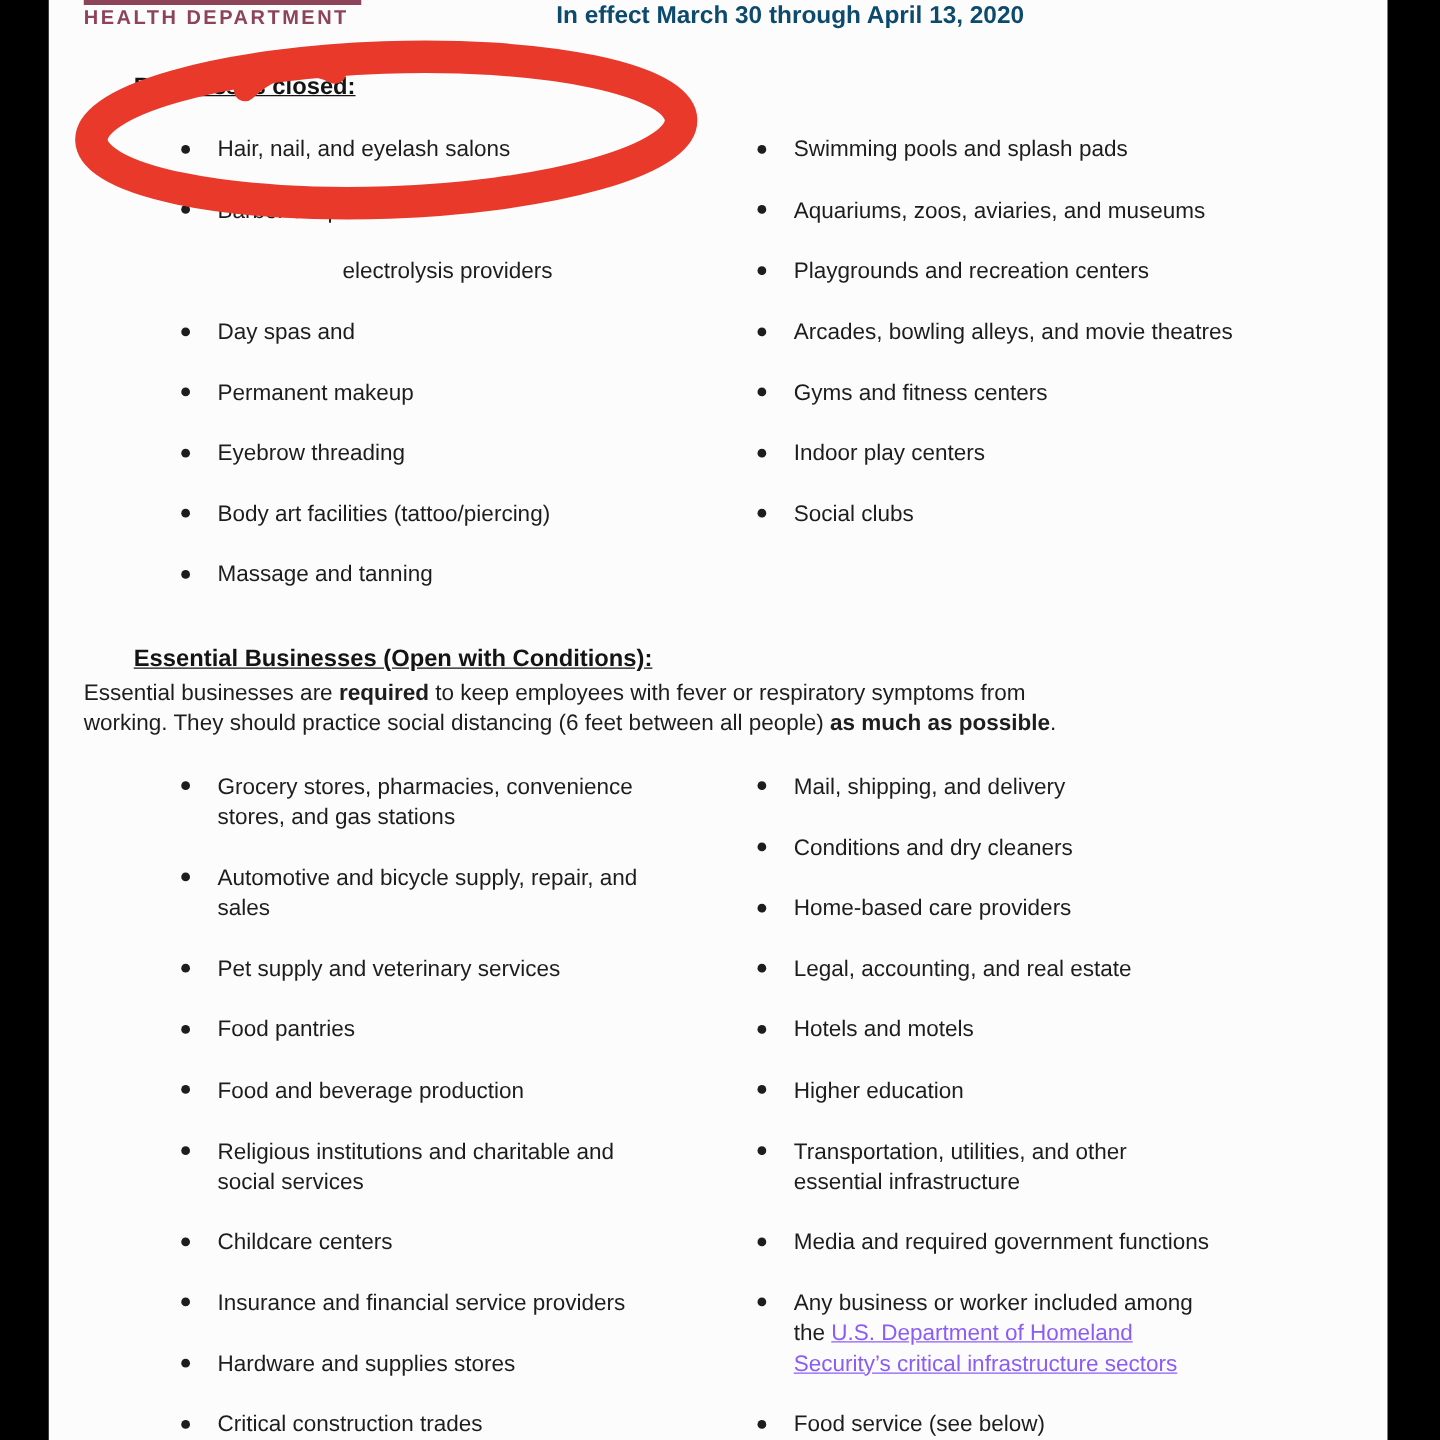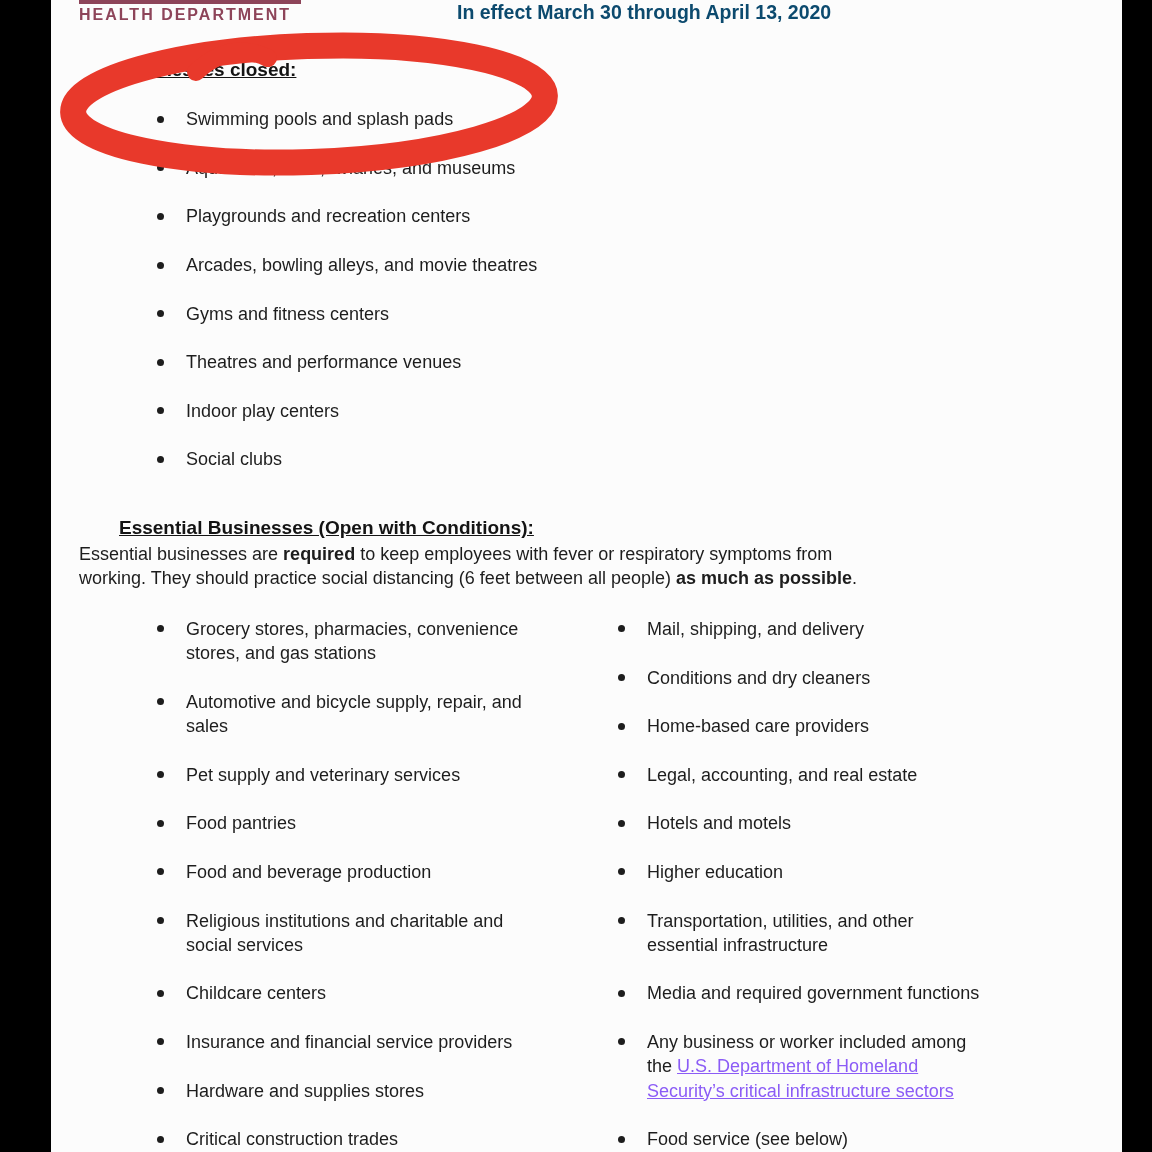--- a/index.html
+++ b/index.html
@@ -1,21 +1,21 @@
 <!DOCTYPE html>
 <html><head>
 <meta charset="utf-8">
 <style>
   html,body { margin:0; padding:0; background:#000; }
   .canvas {
     position:relative; width:1152px; height:1152px; background:#000;
     overflow:hidden; font-family:"Liberation Sans", sans-serif;
   }
   .doc {
-    position:absolute; left:51px; top:0; width:1071px; height:1152px;
+    position:absolute; left:39px; top:0; width:1071px; height:1152px;
     background:#fcfcfc; color:#1d1d1d; overflow:hidden;
   }
   
   .doc-header { position:relative; height:26px; }
   .logo { margin-left:28px; width:222px; }
   .logo-bar { height:4px; background:#8d4459; width:222px; }
   .logo-text {
     font-size:16px; font-weight:600; letter-spacing:2px;
     color:#8d4459; line-height:21px; white-space:nowrap;
   }
@@ -66,26 +66,35 @@
       <div class="logo">
         <div class="logo-bar"></div>
         <div class="logo-text">HEALTH DEPARTMENT</div>
       </div>
       <div class="effective">In effect March 30 through April 13, 2020</div>
     </div>
 
     <h2 class="sec-heading h-closed">Businesses closed:</h2>
     <div class="cols">
       <ul class="blist">
+        <li>Hair, nail, and eyelash salons</li>
+        <li>Barber shops</li>
+        <li class="no-bullet shift">electrolysis providers</li>
+        <li>Day spas and</li>
+        <li>Permanent makeup</li>
+        <li>Eyebrow threading</li>
+        <li>Body art facilities (tattoo/piercing)</li>
+        <li>Massage and tanning</li>
+      </ul>
+      <ul class="blist">
         <li>Swimming pools and splash pads</li>
         <li>Aquariums, zoos, aviaries, and museums</li>
         <li>Playgrounds and recreation centers</li>
         <li>Arcades, bowling alleys, and movie theatres</li>
         <li>Gyms and fitness centers</li>
-        <li>Theatres and performance venues</li>
         <li>Indoor play centers</li>
         <li>Social clubs</li>
       </ul>
     </div>
 
     <h2 class="sec-heading h-essential">Essential Businesses (Open with Conditions):</h2>
     <p class="para"><span>Essential businesses are </span><b>required</b><span> to keep employees with fever or respiratory symptoms from
 working. They should practice social distancing (6 feet between all people) </span><b>as much as possible</b><span>.</span></p>
     <div class="cols">
       <ul class="blist">

